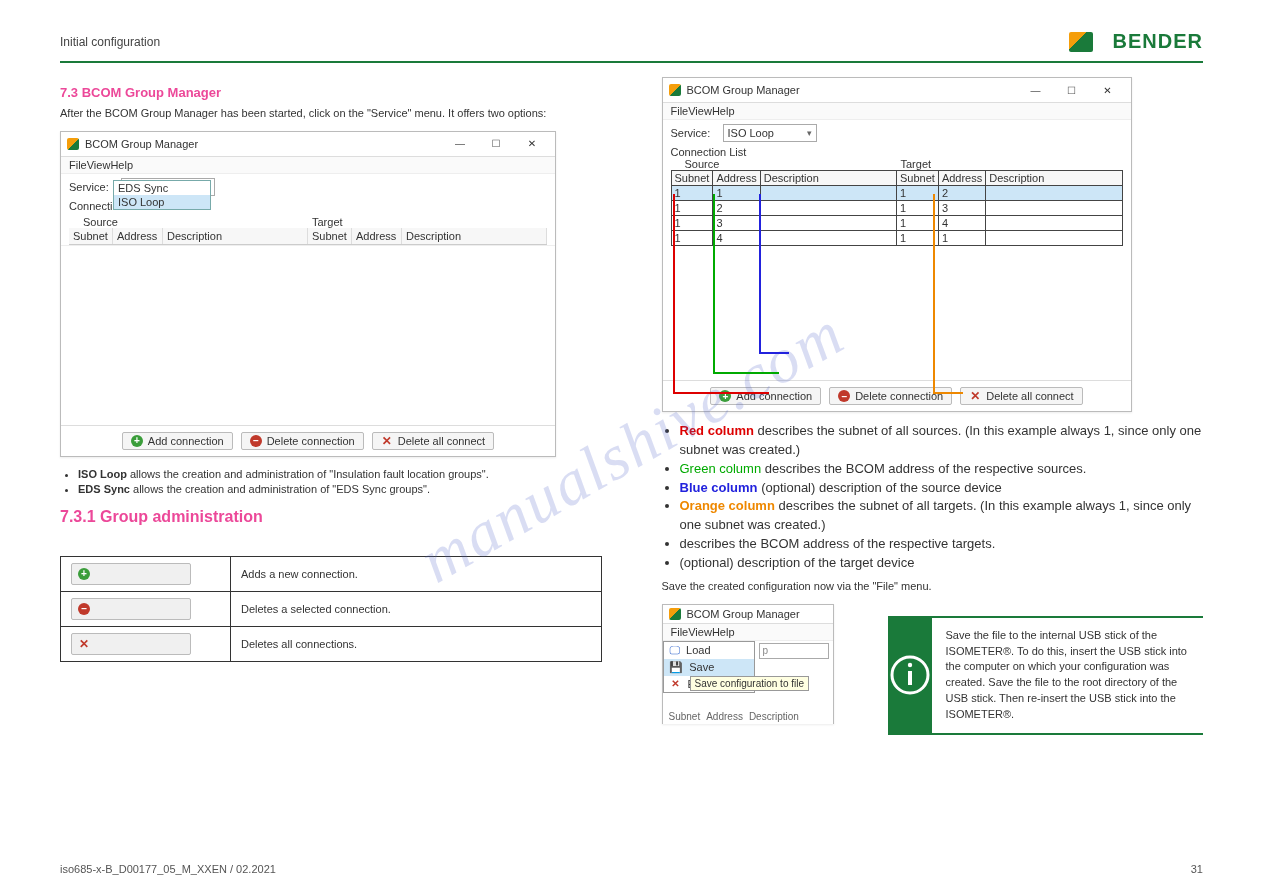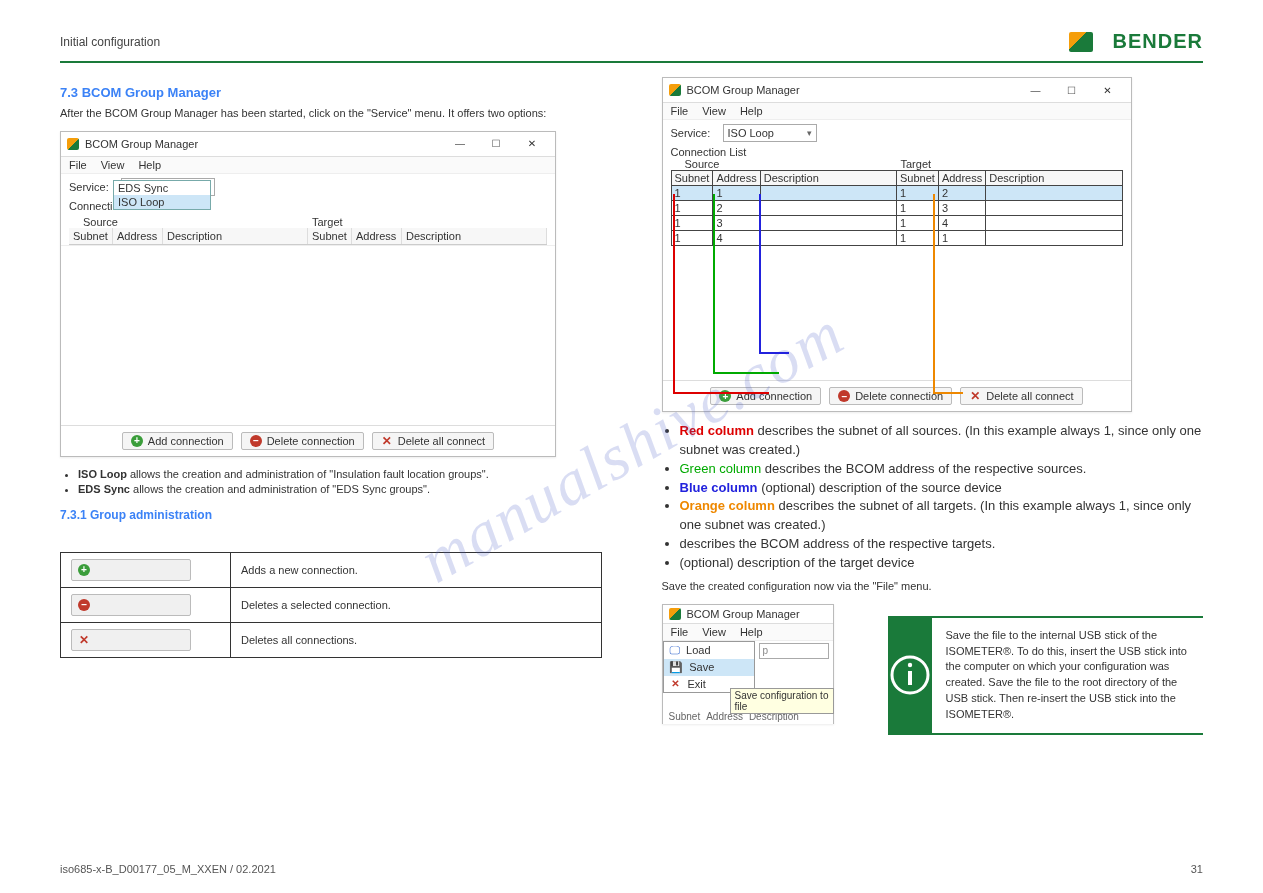--- a/index.html
+++ b/index.html
@@ -6,32 +6,32 @@
   body { margin: 0; font-family: "Segoe UI", Arial, sans-serif; background: #fff; color: #333; font-size: 11px; }
   .page { width: 1263px; height: 893px; position: relative; padding: 30px 60px; }
   .header { display: flex; align-items: center; justify-content: space-between; margin-bottom: 8px; }
   .header-left { font-size: 12px; color: #444; }
   .logo { display: flex; align-items: center; gap: 20px; font-weight: bold; font-size: 20px; color: #1a7a3a; letter-spacing: 1px; }
   .logo-mark { width: 24px; height: 20px; background: linear-gradient(135deg, #f59e0b 40%, #1a7a3a 40%); border-radius: 2px; position: relative; }
   .hr-line { border: none; border-top: 2px solid #1a7a3a; margin: 0 0 14px 0; }
   .columns { display: flex; gap: 60px; }
   .col { flex: 1; min-width: 0; }
 
-  .section-title { font-weight: bold; color: #3b82f6; font-size: 13px; margin: 8px 0 6px 0; }
+  .section-title { font-weight: bold; color: #ec4899; font-size: 13px; margin: 8px 0 6px 0; }
   .para { font-size: 11px; line-height: 1.35; margin: 4px 0 10px; color: #333; }
 
   
   .win { border: 1px solid #bbb; background: #fff; box-shadow: 0 1px 2px rgba(0,0,0,.08); }
   .win-title { display: flex; align-items: center; justify-content: space-between; padding: 3px 6px; background: #fff; border-bottom: 1px solid #ddd; font-size: 11px; }
   .win-title-left { display: flex; align-items: center; gap: 6px; }
   .win-icon { width: 12px; height: 12px; background: linear-gradient(135deg,#f59e0b 50%,#1a7a3a 50%); border-radius:2px; }
   .win-ctrls { display: flex; gap: 2px; }
   .win-btn { width: 34px; height: 18px; display:flex; align-items:center; justify-content:center; font-size: 10px; color: #555; }
   .win-btn:last-child { color:#333; }
-  .menubar { display: flex; gap: 14px; padding: 2px 8px; font-size: 11px; border-bottom: 1px solid #eee; background:#fafafa; }
+  .menubar { display: flex; padding: 2px 8px; font-size: 11px; border-bottom: 1px solid #eee; background:#fafafa; }
   .svc-row { display:flex; align-items:center; gap: 8px; padding: 4px 8px; }
   .svc-label { width: 44px; }
   .select { border:1px solid #aaa; background:#fff; height:18px; padding:0 4px; display:flex; align-items:center; justify-content:space-between; min-width:94px; font-size:11px; }
   .select .caret { font-size:9px; color:#666; }
   .conn-list-label { padding: 0 8px; font-size: 11px; }
   .src-tgt-row { display:flex; padding: 0 14px; }
   .src-tgt-row > div { flex:1; font-size:11px; }
   .dropdown-box { border:1px solid #7aa; background:#fff; font-size:11px; width:98px; margin-left:52px; margin-top:-2px; }
   .dropdown-box div { padding:1px 4px; }
   .dropdown-box .sel { background:#cde6f7; }
@@ -160,21 +160,21 @@
               <span>Delete all connect</span>
             </div>
         </div>
       </div>
 
       <ul style="margin:10px 0; padding-left:18px; font-size:11px; line-height:1.4;">
         <li><b>ISO Loop</b><span> allows the creation and administration of "Insulation fault location groups".</span></li>
         <li><b>EDS Sync</b><span> allows the creation and administration of "EDS Sync groups".</span></li>
       </ul>
 
-      <div class="section-title" style="font-size:12px;">7.3.1 Group administration</div>
+      <div class="section-title" style="font-size:16px;">7.3.1 Group administration</div>
 
       <table class="legend">
         <tbody>
             <tr>
           <td style="width:170px;">
                 <div class="legend-btn">
                   <span class="ico ico-plus">+</span>
                 </div>
               </td>
           <td>Adds a new connection.</td>
@@ -336,21 +336,21 @@
                     <span style="color:#36c;">💾</span>
                     <span>Save</span>
                   </div>
                 <div>
                     <span class="ico ico-x" style="font-size:10px;">✕</span>
                     <span>Exit</span>
                   </div>
               </div>
               <div style="padding:2px 4px;"><span class="partial-select">p</span></div>
             </div>
-            <div class="tooltip" style="left:28px; top:84px;margin-left:40px;">Save configuration to file</div>
+            <div class="tooltip" style="left:28px; top:72px;">Save configuration to file</div>
             <div style="display:flex; padding:18px 6px 2px; gap:6px; font-size:10px; color:#666;">
               <span>Subnet</span>
               <span>Address</span>
               <span>Description</span>
             </div>
           </div>
         </div>
 
         <div style="flex:1;padding-left:40px;">
           <div class="info-box">

